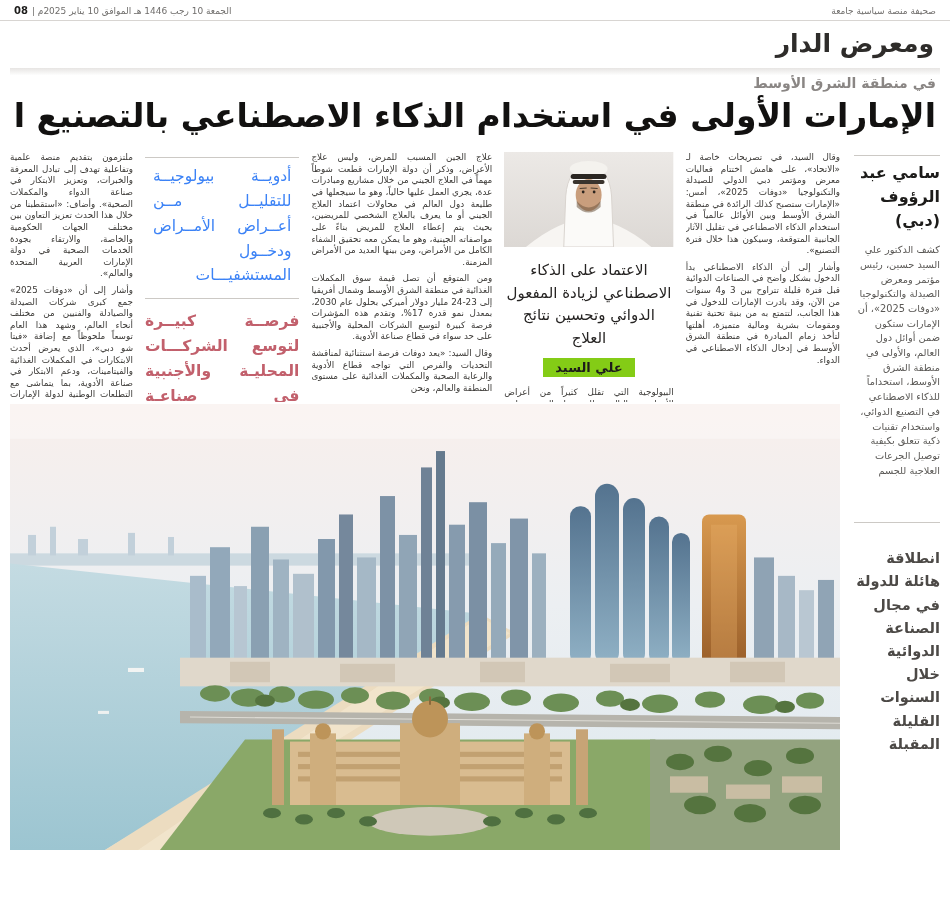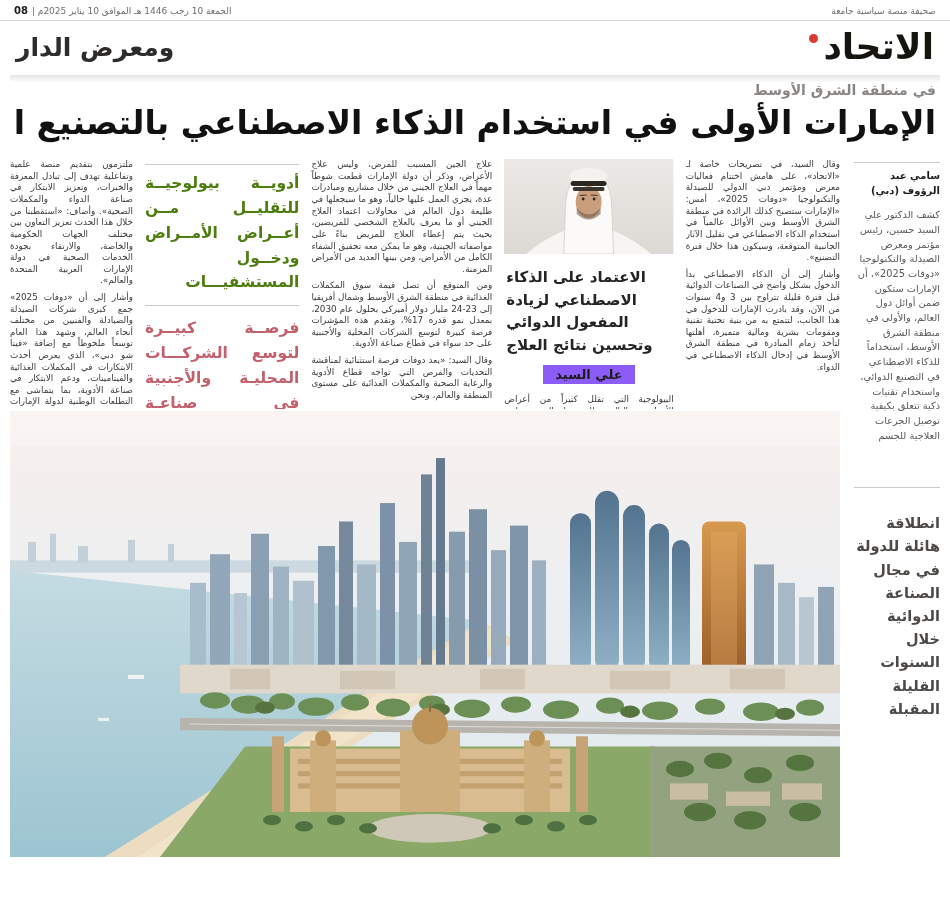--- a/index.html
+++ b/index.html
@@ -20,59 +20,55 @@
   .section-title{font-size:25px;color:#2e2c2a;font-weight:bold;letter-spacing:0;}
   .band{height:7px;margin:0 10px;background:linear-gradient(to bottom,#e7e5e3,#fdfdfd);}
   
   .kicker{margin:0 14px 0;font-size:14px;font-weight:bold;color:#8a8684;text-align:right;}
   .headline{margin:4px 14px 14px;font-size:33px;line-height:1.25;font-weight:bold;color:#121110;
     text-align:right;white-space:nowrap;overflow:hidden;}
   
   .content{position:relative;margin:0 10px;height:700px;}
   .side-col{position:absolute;top:0;right:0;width:86px;}
   .rule{border-top:1px solid #ccc9c5;margin:5px 0;}
-  .byline{font-size:10px;font-weight:bold;color:#1d1c1a;line-height:1.5;margin:2px 0 10px;}
+  .byline{font-size:16px;font-weight:bold;color:#1d1c1a;line-height:1.5;margin:2px 0 10px;}
   .side-lead{font-size:9.8px;color:#5a5855;line-height:1.5;text-align:right;}
   .side-quote-rule{margin-top:44px;}
   .side-quote{font-size:14.5px;font-weight:bold;color:#4c4946;line-height:1.6;text-align:right;margin-top:24px;}
   .body-cols{position:absolute;top:2px;right:100px;left:0;height:250px;display:flex;gap:12px;overflow:hidden;}
   .col{overflow:hidden;}
   .col1{flex:0 0 18.6%;}
   .col2{flex:0 0 20.4%;}
   .col3{flex:0 0 21.8%;}
   .col4{flex:0 0 18.6%;}
   .col5{flex:1;}
   .bodytext{font-size:8.8px;line-height:1.32;color:#3b3936;text-align:justify;margin:0 0 5px;}
   .portrait{display:block;width:100%;height:95px;}
-  .pullquote{font-size:15px;font-weight:bold;color:#262423;text-align:left;line-height:1.5;margin:12px 2px 8px;}
+  .pullquote{font-size:15px;font-weight:normal;color:#262423;text-align:center;line-height:1.5;margin:12px 2px 8px;}
   .attribution-wrap{text-align:center;margin-bottom:10px;}
-  .attribution{display:inline-block;background:#8b5cf6;padding:2px 12px;font-size:13px;font-weight:bold;color:#1d1c1a;}
-  .hl-dark{font-size:15.5px;font-weight:bold;color:#4d7c0f;line-height:1.6;text-align:justify;margin:6px 0 10px;}
+  .attribution{display:inline-block;background:#84cc16;padding:2px 12px;font-size:13px;font-weight:bold;color:#1d1c1a;}
+  .hl-dark{font-size:15.5px;font-weight:normal;color:#3b82f6;line-height:1.6;text-align:justify;margin:6px 8px 10px;}
   .hl-red{font-size:15.5px;font-weight:bold;color:#c2606c;line-height:1.6;text-align:justify;margin:10px 0 0;}
   .photo-wrap{position:absolute;top:254px;right:100px;left:0;bottom:0;overflow:hidden;}
   .photo-wrap svg{display:block;width:100%;height:100%;}
 </style>
 </head>
 <body>
 
 <div class="page">
 
   <div class="topbar">
     <div>صحيفة منصة سياسية جامعة</div>
     <div class="dateline">
       <span>الجمعة 10 رجب 1446 هـ الموافق 10 يناير 2025م |</span>
       <span class="pagenum">08</span>
     </div>
   </div>
 
   <div class="masthead">
-    <div class="logo">
-      <span class="logo-dot"></span>
-      <span class="logo-text">الاتحاد</span>
-    </div>
     <div class="section-title">ومعرض الدار</div>
   </div>
   <div class="band"></div>
 
   <div class="kicker">في منطقة الشرق الأوسط</div>
   <h1 class="headline">الإمارات الأولى في استخدام الذكاء الاصطناعي بالتصنيع الدوائي</h1>
 
   <div class="content">
 
     <div class="side-col">

